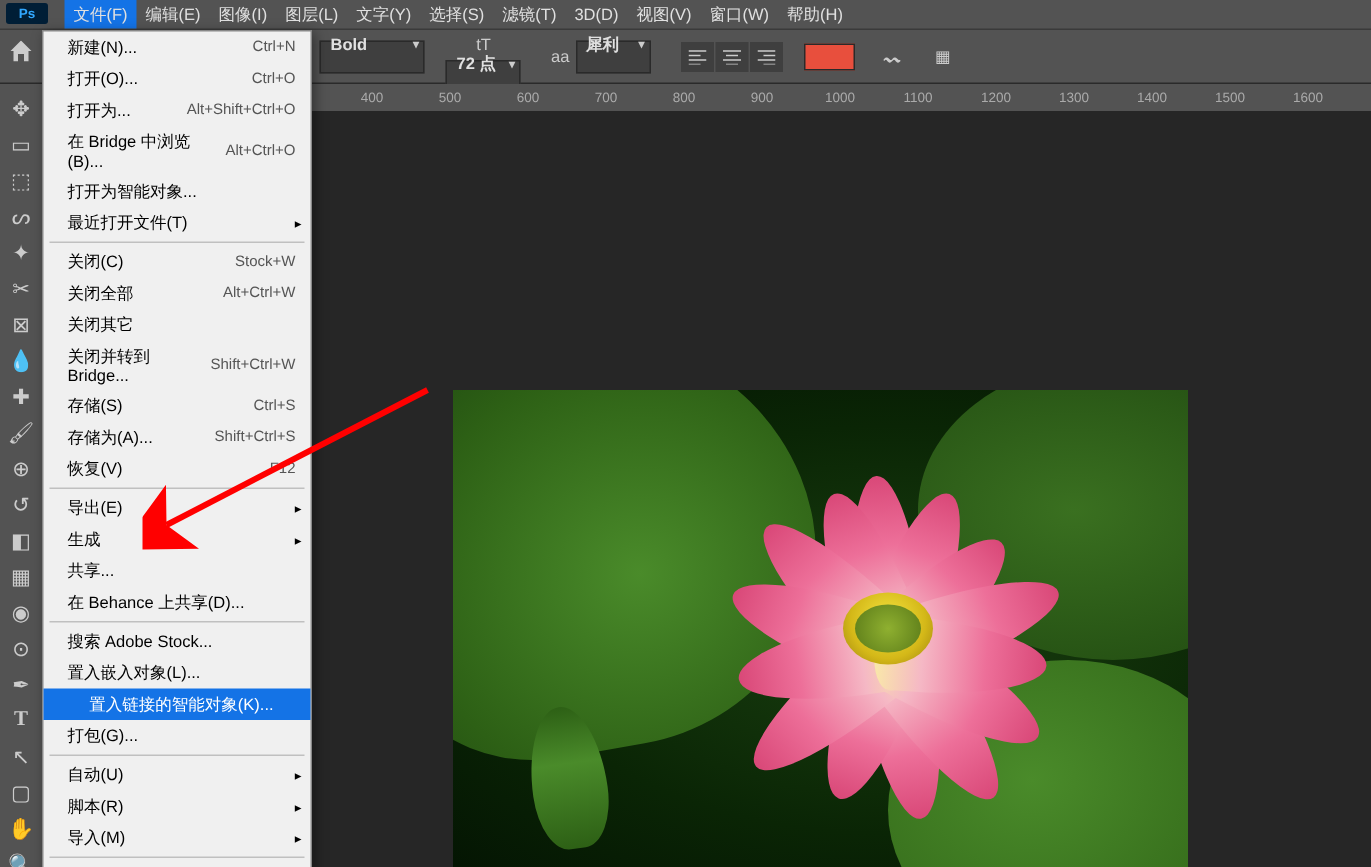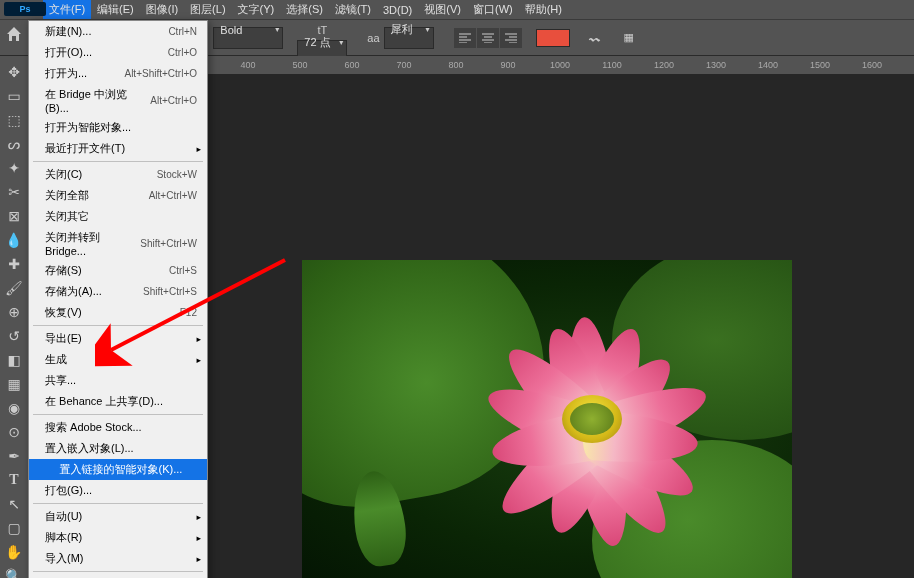--- a/index.html
+++ b/index.html
@@ -18,21 +18,21 @@
       height: 20px;
       display: flex;
       align-items: center;
       padding-left: 43px;
       border-bottom: 1px solid #3a3a3a;
     }
     .ps-icon {
       position: absolute;
       left: 4px;
       top: 2px;
-      width: 42px;
+      width: 28px;
       height: 14px;
       background: #001e36;
       color: #31a8ff;
       font-size: 9px;
       font-weight: bold;
       display: flex;
       align-items: center;
       justify-content: center;
       border-radius: 2px;
     }
@@ -71,20 +71,21 @@
     }
     .dropdown-field {
       background: #3f3f3f;
       border: 1px solid #2a2a2a;
       padding: 2px 14px 18px 6px;
       min-width: 100px;
       height: 16px;
       display: flex;
       align-items: center;
       position: relative;
+      font-weight: bold;
     }
     .dropdown-field.small { min-width: 50px; }
     .dropdown-field::after {
       content: "▾";
       position: absolute;
       right: 3px;
       font-size: 8px;
       color: #ccc;
     }
     .opt-label { font-size: 11px; color: #ccc; }

